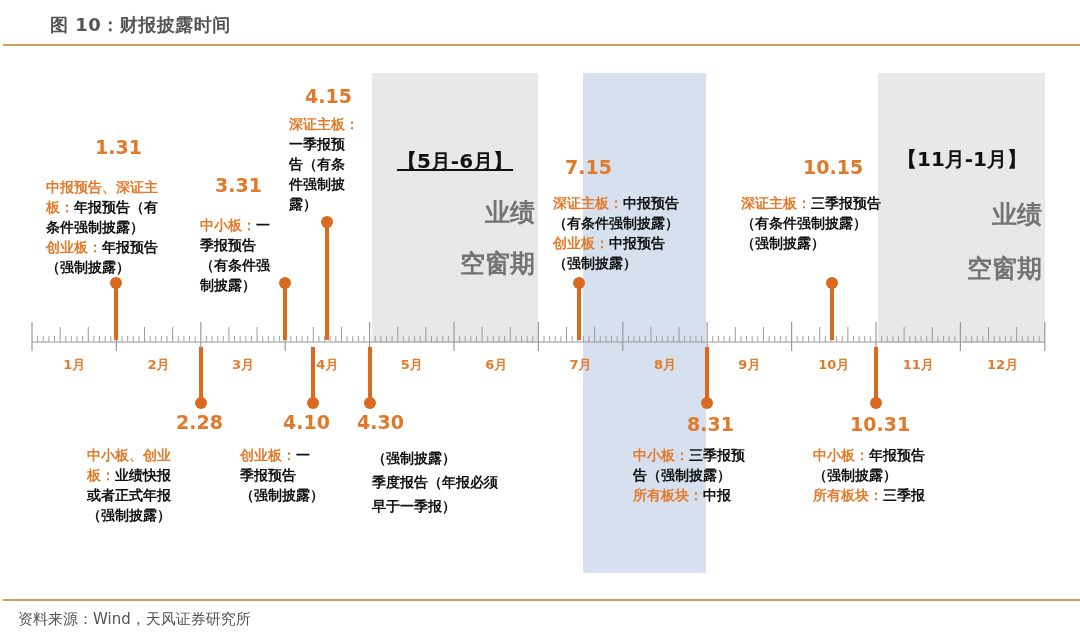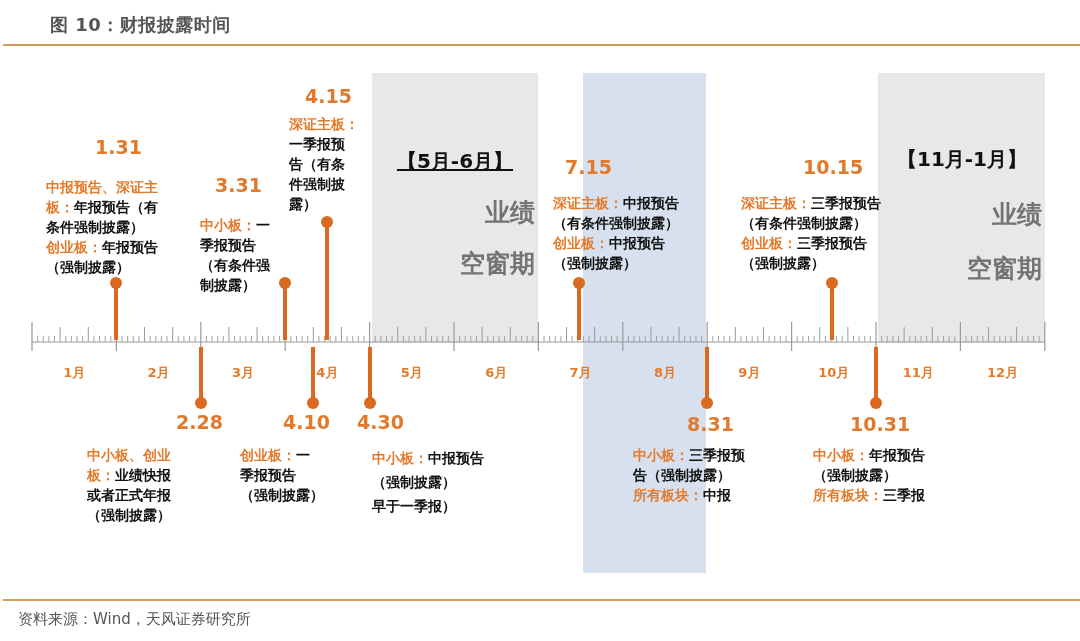--- a/index.html
+++ b/index.html
@@ -13,21 +13,21 @@
 
   .band { position: absolute; }
   .band.grey { background: #e8e8e8; }
   .band.blue { background: #d6e0ee; }
 
   .period-title { position: absolute; font-size: 20px; font-weight: bold; color: #111; text-align: center; white-space: nowrap; }
   .period-red { position: absolute; font-size: 25px; font-weight: bold; color: #737373; text-align: right; white-space: nowrap; }
 
   #ruler { position: absolute; left: 0; top: 0; }
 
-  .month-label { position: absolute; top: 356px; font-size: 13px; font-weight: bold; color: #e47a2a; transform: translateX(-50%); white-space: nowrap; margin-top: 8px; }
+  .month-label { position: absolute; top: 356px; font-size: 13px; font-weight: bold; color: #e47a2a; transform: translateX(-50%); white-space: nowrap; }
 
   .stem { position: absolute; width: 4px; background: #d96a20; transform: translateX(-50%); }
   .dot { position: absolute; width: 12px; height: 12px; border-radius: 50%; background: #d96a20; transform: translate(-50%, -50%); }
 
   .date-label { position: absolute; font-size: 19px; font-weight: bold; color: #e07a2a; white-space: nowrap; }
   .note { position: absolute; font-size: 14px; font-weight: bold; color: #111; line-height: 20px; }
   .note .ln { display: block; white-space: nowrap; }
   .note .hl { color: #e47a2a; }
 </style>
 </head>
@@ -279,21 +279,20 @@
       <span class="ln"><span>（有条件强制披露）</span></span>
       <span class="ln"><span class="hl">创业板：</span><span>中报预告</span></span>
       <span class="ln"><span>（强制披露）</span></span>
     </div>
     <div class="stem" style="left: 832.439px; top: 283px; height: 57px;"></div>
     <div class="dot" style="left: 832.439px; top: 283px;"></div>
     <div class="date-label" style="left: 803px; top: 156px;">10.15</div>
     <div class="note" style="left: 741px; top: 193px;">
       <span class="ln"><span class="hl">深证主板：</span><span>三季报预告</span></span>
       <span class="ln"><span>（有条件强制披露）</span></span>
-      <span class="ln"><span class="hl">创业板：</span><span>三季报预告</span></span>
       <span class="ln"><span>（强制披露）</span></span>
     </div>
     <div class="stem" style="left: 200.8px; top: 347px; height: 56px;"></div>
     <div class="dot" style="left: 200.8px; top: 403px;"></div>
     <div class="date-label" style="left: 176px; top: 411px;">2.28</div>
     <div class="note" style="left: 87px; top: 445px; text-align: right;">
       <span class="ln"><span class="hl">中小板、创业</span></span>
       <span class="ln"><span class="hl">板：</span><span>业绩快报</span></span>
       <span class="ln"><span>或者正式年报</span></span>
       <span class="ln"><span>（强制披露）</span></span>
@@ -303,22 +302,22 @@
     <div class="date-label" style="left: 283px; top: 411px;">4.10</div>
     <div class="note" style="left: 240px; top: 445px;">
       <span class="ln"><span class="hl">创业板：</span><span>一</span></span>
       <span class="ln"><span>季报预告</span></span>
       <span class="ln"><span>（强制披露）</span></span>
     </div>
     <div class="stem" style="left: 369.6px; top: 347px; height: 56px;"></div>
     <div class="dot" style="left: 369.6px; top: 403px;"></div>
     <div class="date-label" style="left: 357px; top: 411px;">4.30</div>
     <div class="note" style="left: 372px; top: 446px; line-height: 24px;">
-      <span class="ln"><span class="hl">中小板：</span><span>中报预告</span></span>
-      <span class="ln"><span>（强制披露）</span></span>
+      <span class="ln"><span>（强制披露）</span></span>
+      <span class="ln"><span>季度报告（年报必须</span></span>
       <span class="ln"><span>早于一季报）</span></span>
     </div>
     <div class="stem" style="left: 707.2px; top: 347px; height: 56px;"></div>
     <div class="dot" style="left: 707.2px; top: 403px;"></div>
     <div class="date-label" style="left: 687px; top: 413px;">8.31</div>
     <div class="note" style="left: 633px; top: 445px;">
       <span class="ln"><span class="hl">中小板：</span><span>三季报预</span></span>
       <span class="ln"><span>告（强制披露）</span></span>
       <span class="ln"><span class="hl">所有板块：</span><span>中报</span></span>
     </div>

